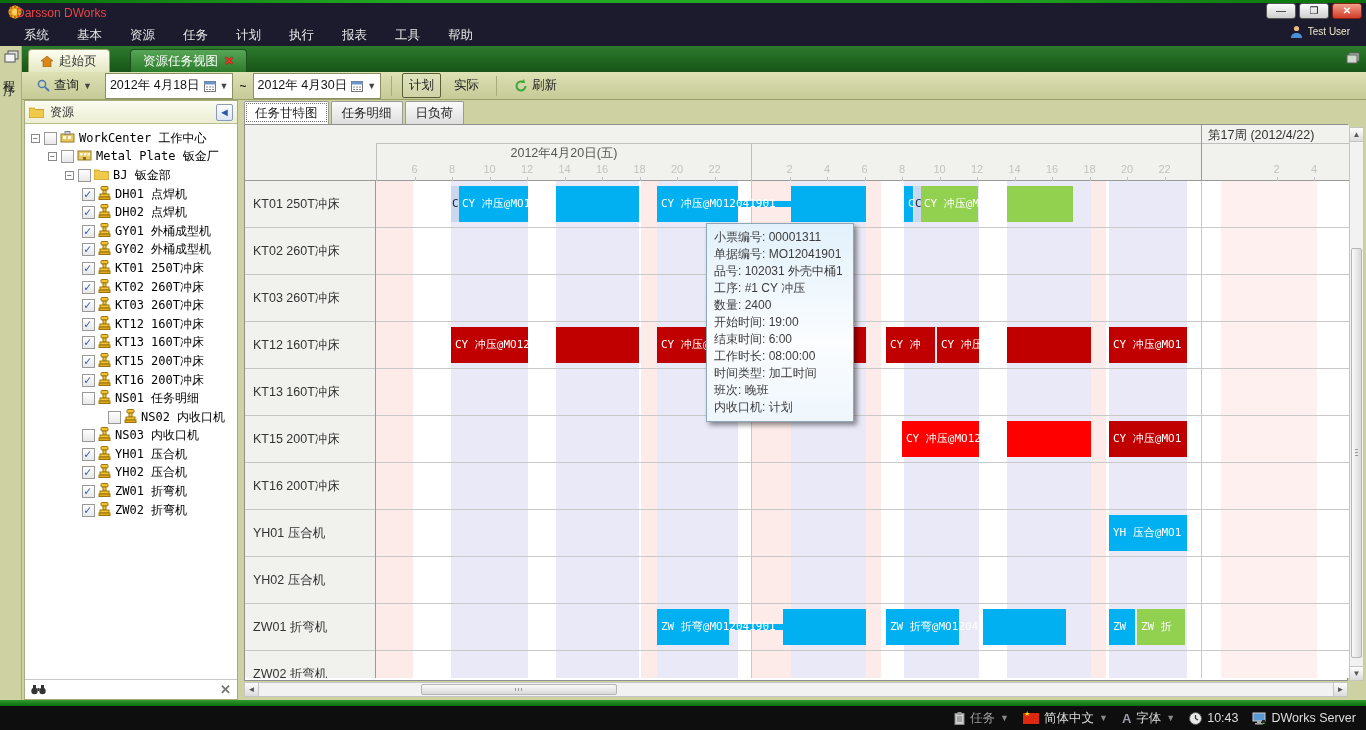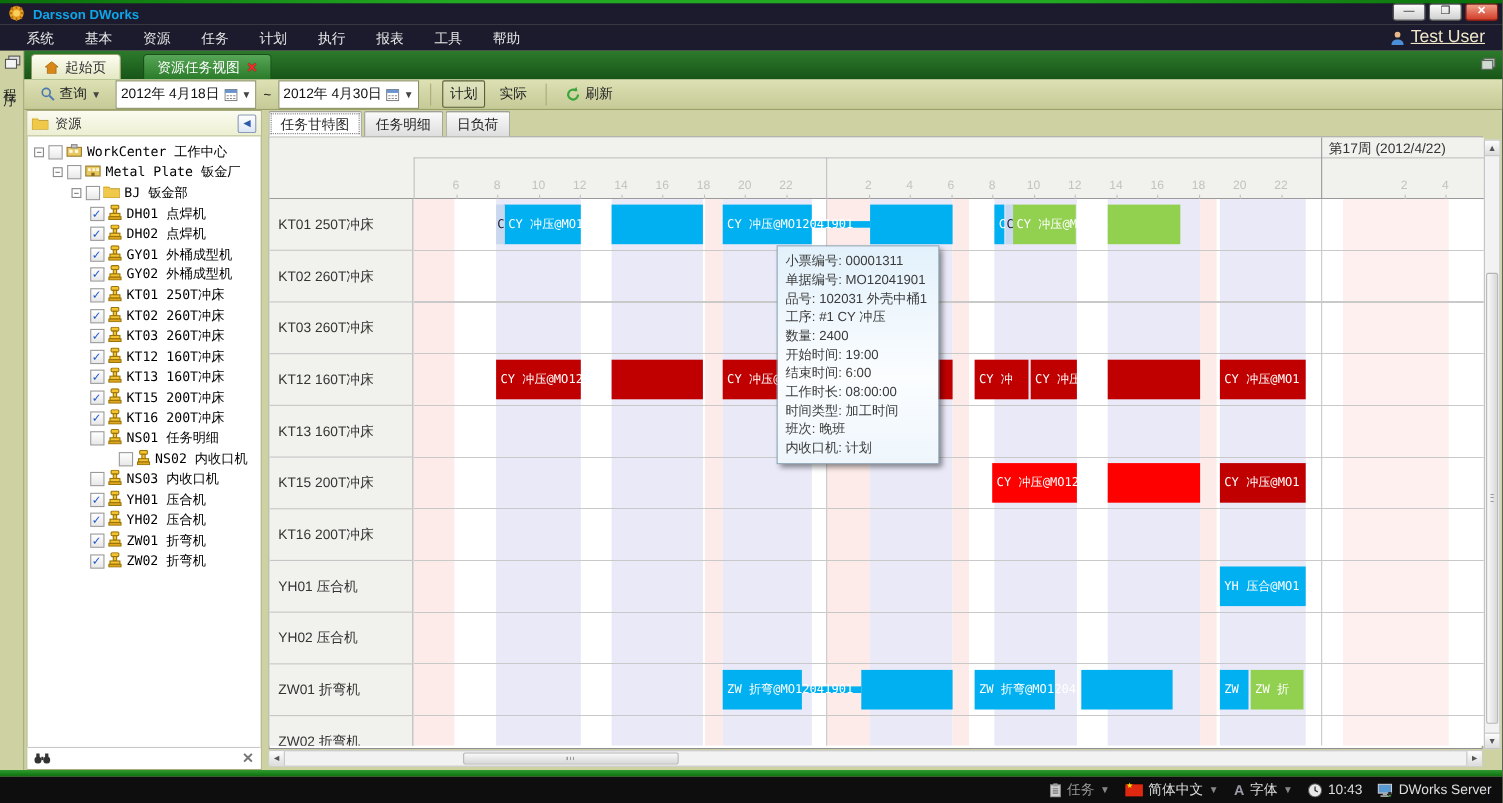--- a/index.html
+++ b/index.html
@@ -4,32 +4,32 @@
 <style>
   * { margin:0; padding:0; box-sizing:border-box; }
   html,body { width:1366px; height:730px; overflow:hidden; background:#000; }
   body { font-family:"Liberation Sans", sans-serif; font-size:12px; }
   #app { position:relative; width:1366px; height:730px; background:#ced2a2; overflow:hidden; }
 
   
   #topline { position:absolute; left:0; top:0; width:1366px; height:3px;
     background:linear-gradient(to right,#0a6e0a,#22aa22 30%,#22aa22 70%,#0a6e0a); z-index:30;}
   #titlebar { position:absolute; left:0; top:0; width:1366px; height:22px; background:#1b1b2d; color:#eee; z-index:20;}
-  #titlebar .title { position:absolute; left:30px; top:6px; font-size:12px; color:#0ea5e9;font-weight:bold; }
+  #titlebar .title { position:absolute; left:16px; top:6px; font-size:12px; color:#ef4444; }
   #app-icon { position:absolute; left:8px; top:5px; }
   .winbtns { position:absolute; right:4px; top:3px; display:flex; gap:3px; }
   .winbtn { width:30px; height:16px; border:1px solid #555; border-radius:3px;
     background:linear-gradient(#fdfdfd,#cfcfcf); color:#222; font-size:10px; line-height:14px; text-align:center; }
   .winbtn.close { background:linear-gradient(#f0a08a,#d23c28); border-color:#8a2014; color:#fff; font-weight:bold; }
 
   
   #menubar { position:absolute; left:0; top:22px; width:1366px; height:24px; background:#1b1b2d; color:#e8e8e8; z-index:20;}
   #menu-items { display:flex; padding-left:10px; }
   #menu-items span { padding:5px 14px; font-size:12.5px; cursor:default; }
-  #user-area { position:absolute; right:16px; top:3px; color:#f0e8c8; font-size:16px; display:flex; align-items:center; gap:5px;text-decoration:underline;}
+  #user-area { position:absolute; right:16px; top:3px; color:#f0e8c8; font-size:10px; display:flex; align-items:center; gap:5px;}
 
   
   #tabstrip { position:absolute; left:22px; top:46px; width:1344px; height:26px;
     background:linear-gradient(#2d7a2d,#175517); z-index:15; }
   .doctab { position:absolute; top:3px; height:23px; border-radius:4px 4px 0 0; font-size:12.5px;
     display:flex; align-items:center; gap:6px; padding:0 12px; }
   #tab-home { left:6px; background:linear-gradient(#fdfdf2,#e4e8c2); color:#333; border:1px solid #9aa06a; border-bottom:none;}
   #tab-view { left:108px; background:linear-gradient(#57a657,#2a7b2a); color:#fff; border:1px solid #1a4f1a; border-bottom:none;}
   #tab-view .closex { color:#ff2a2a; font-weight:bold; font-size:12px; text-shadow:0 0 1px #600;}
   #strip-right-icon { position:absolute; right:6px; top:6px; opacity:.85;}
@@ -485,20 +485,21 @@
       <div class="vtab active">任务甘特图</div>
       <div class="vtab">任务明细</div>
       <div class="vtab">日负荷</div>
     </div>
 
   <div id="gantt">
     <div id="gantt-header">
       <div id="hdr-line"></div>
       <div id="day-sections">
           <div class="day-sec" style="left: 131px; width: 375px;">
+            <div class="day-label">2012年4月20日(五)</div>
             <div class="hour-label" style="left: 27.5px;">6</div>
             <div class="tick" style="left: 37.5px;"></div>
             <div class="hour-label" style="left: 65px;">8</div>
             <div class="tick" style="left: 75px;"></div>
             <div class="hour-label" style="left: 102.5px;">10</div>
             <div class="tick" style="left: 112.5px;"></div>
             <div class="hour-label" style="left: 140px;">12</div>
             <div class="tick" style="left: 150px;"></div>
             <div class="hour-label" style="left: 177.5px;">14</div>
             <div class="tick" style="left: 187.5px;"></div>

